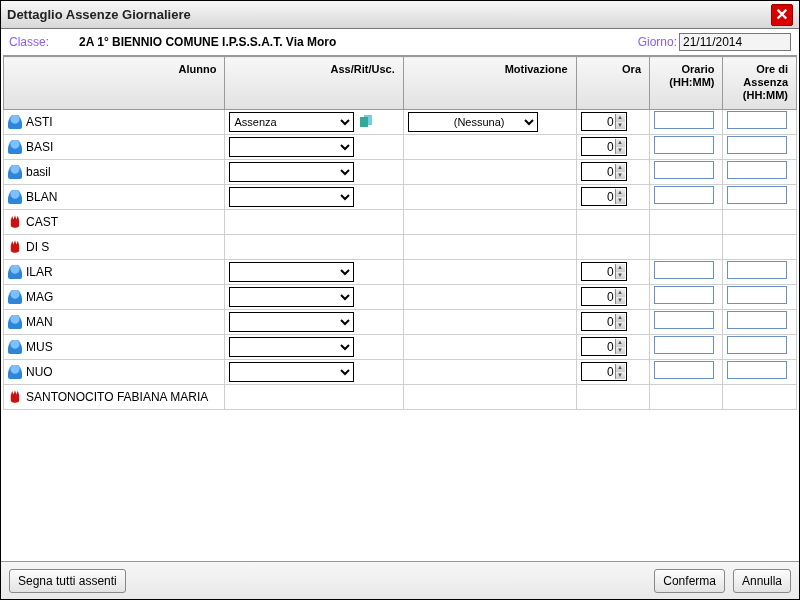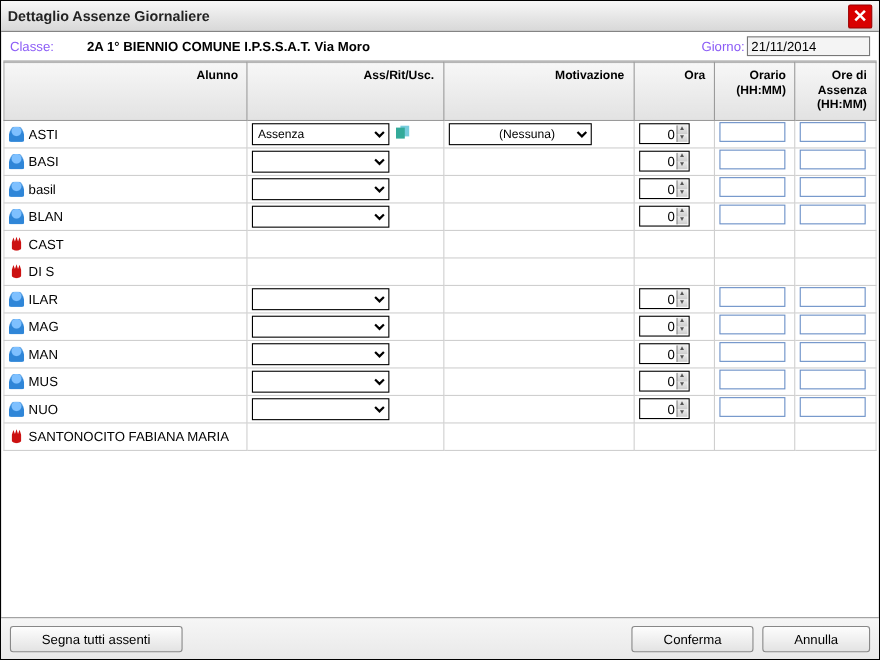--- a/index.html
+++ b/index.html
@@ -31,21 +31,21 @@
   select.sel-mot { width:130px; height:20px; font-size:11px; border:1px solid #000; background:#fff;padding-left:41px; }
   .ora-box { width:46px; height:19px; border:1px solid #000; display:inline-flex; align-items:center; justify-content:flex-end; padding-right:2px; position:relative; background:#fff; }
   .ora-box .spin { position:absolute; right:1px; top:1px; bottom:1px; width:10px; display:flex; flex-direction:column; }
   .ora-box .spin div { flex:1; background:linear-gradient(#eee,#ccc); border-left:1px solid #888; font-size:6px; line-height:7px; text-align:center; color:#555; }
   .txtcell { width:60px; height:18px; border:1px solid #6a8fc7; background:#fff; display:inline-block; }
   .copy-ic { width:16px; height:14px; display:inline-block; margin-left:4px; vertical-align:middle; background:
      linear-gradient(#3a9 0 0) 2px 2px/8px 10px no-repeat,
      linear-gradient(#7cd 0 0) 6px 0px/8px 10px no-repeat; border-radius:1px; cursor:pointer; }
   .footer { position:absolute; left:0; right:0; bottom:0; height:38px; border-top:1px solid #999; background:linear-gradient(#f6f6f6,#e9e9e9); display:flex; align-items:center; padding:0 8px; gap:8px; }
   .footer .spacer { flex:1; }
-  button.btn { font-size:12px; padding:4px 28px; background:linear-gradient(#fdfdfd,#e3e3e3); border:1px solid #888; border-radius:3px; cursor:pointer; }
+  button.btn { font-size:12px; padding:4px 8px; background:linear-gradient(#fdfdfd,#e3e3e3); border:1px solid #888; border-radius:3px; cursor:pointer; }
   .cropname { display:inline-block; max-width:40px; overflow:hidden; vertical-align:bottom; }
 </style>
 </head>
 <body>
 
 <div class="window">
 
   <div class="titlebar">
     <span class="title">Dettaglio Assenze Giornaliere</span>
     <div class="close-btn">✕</div>

